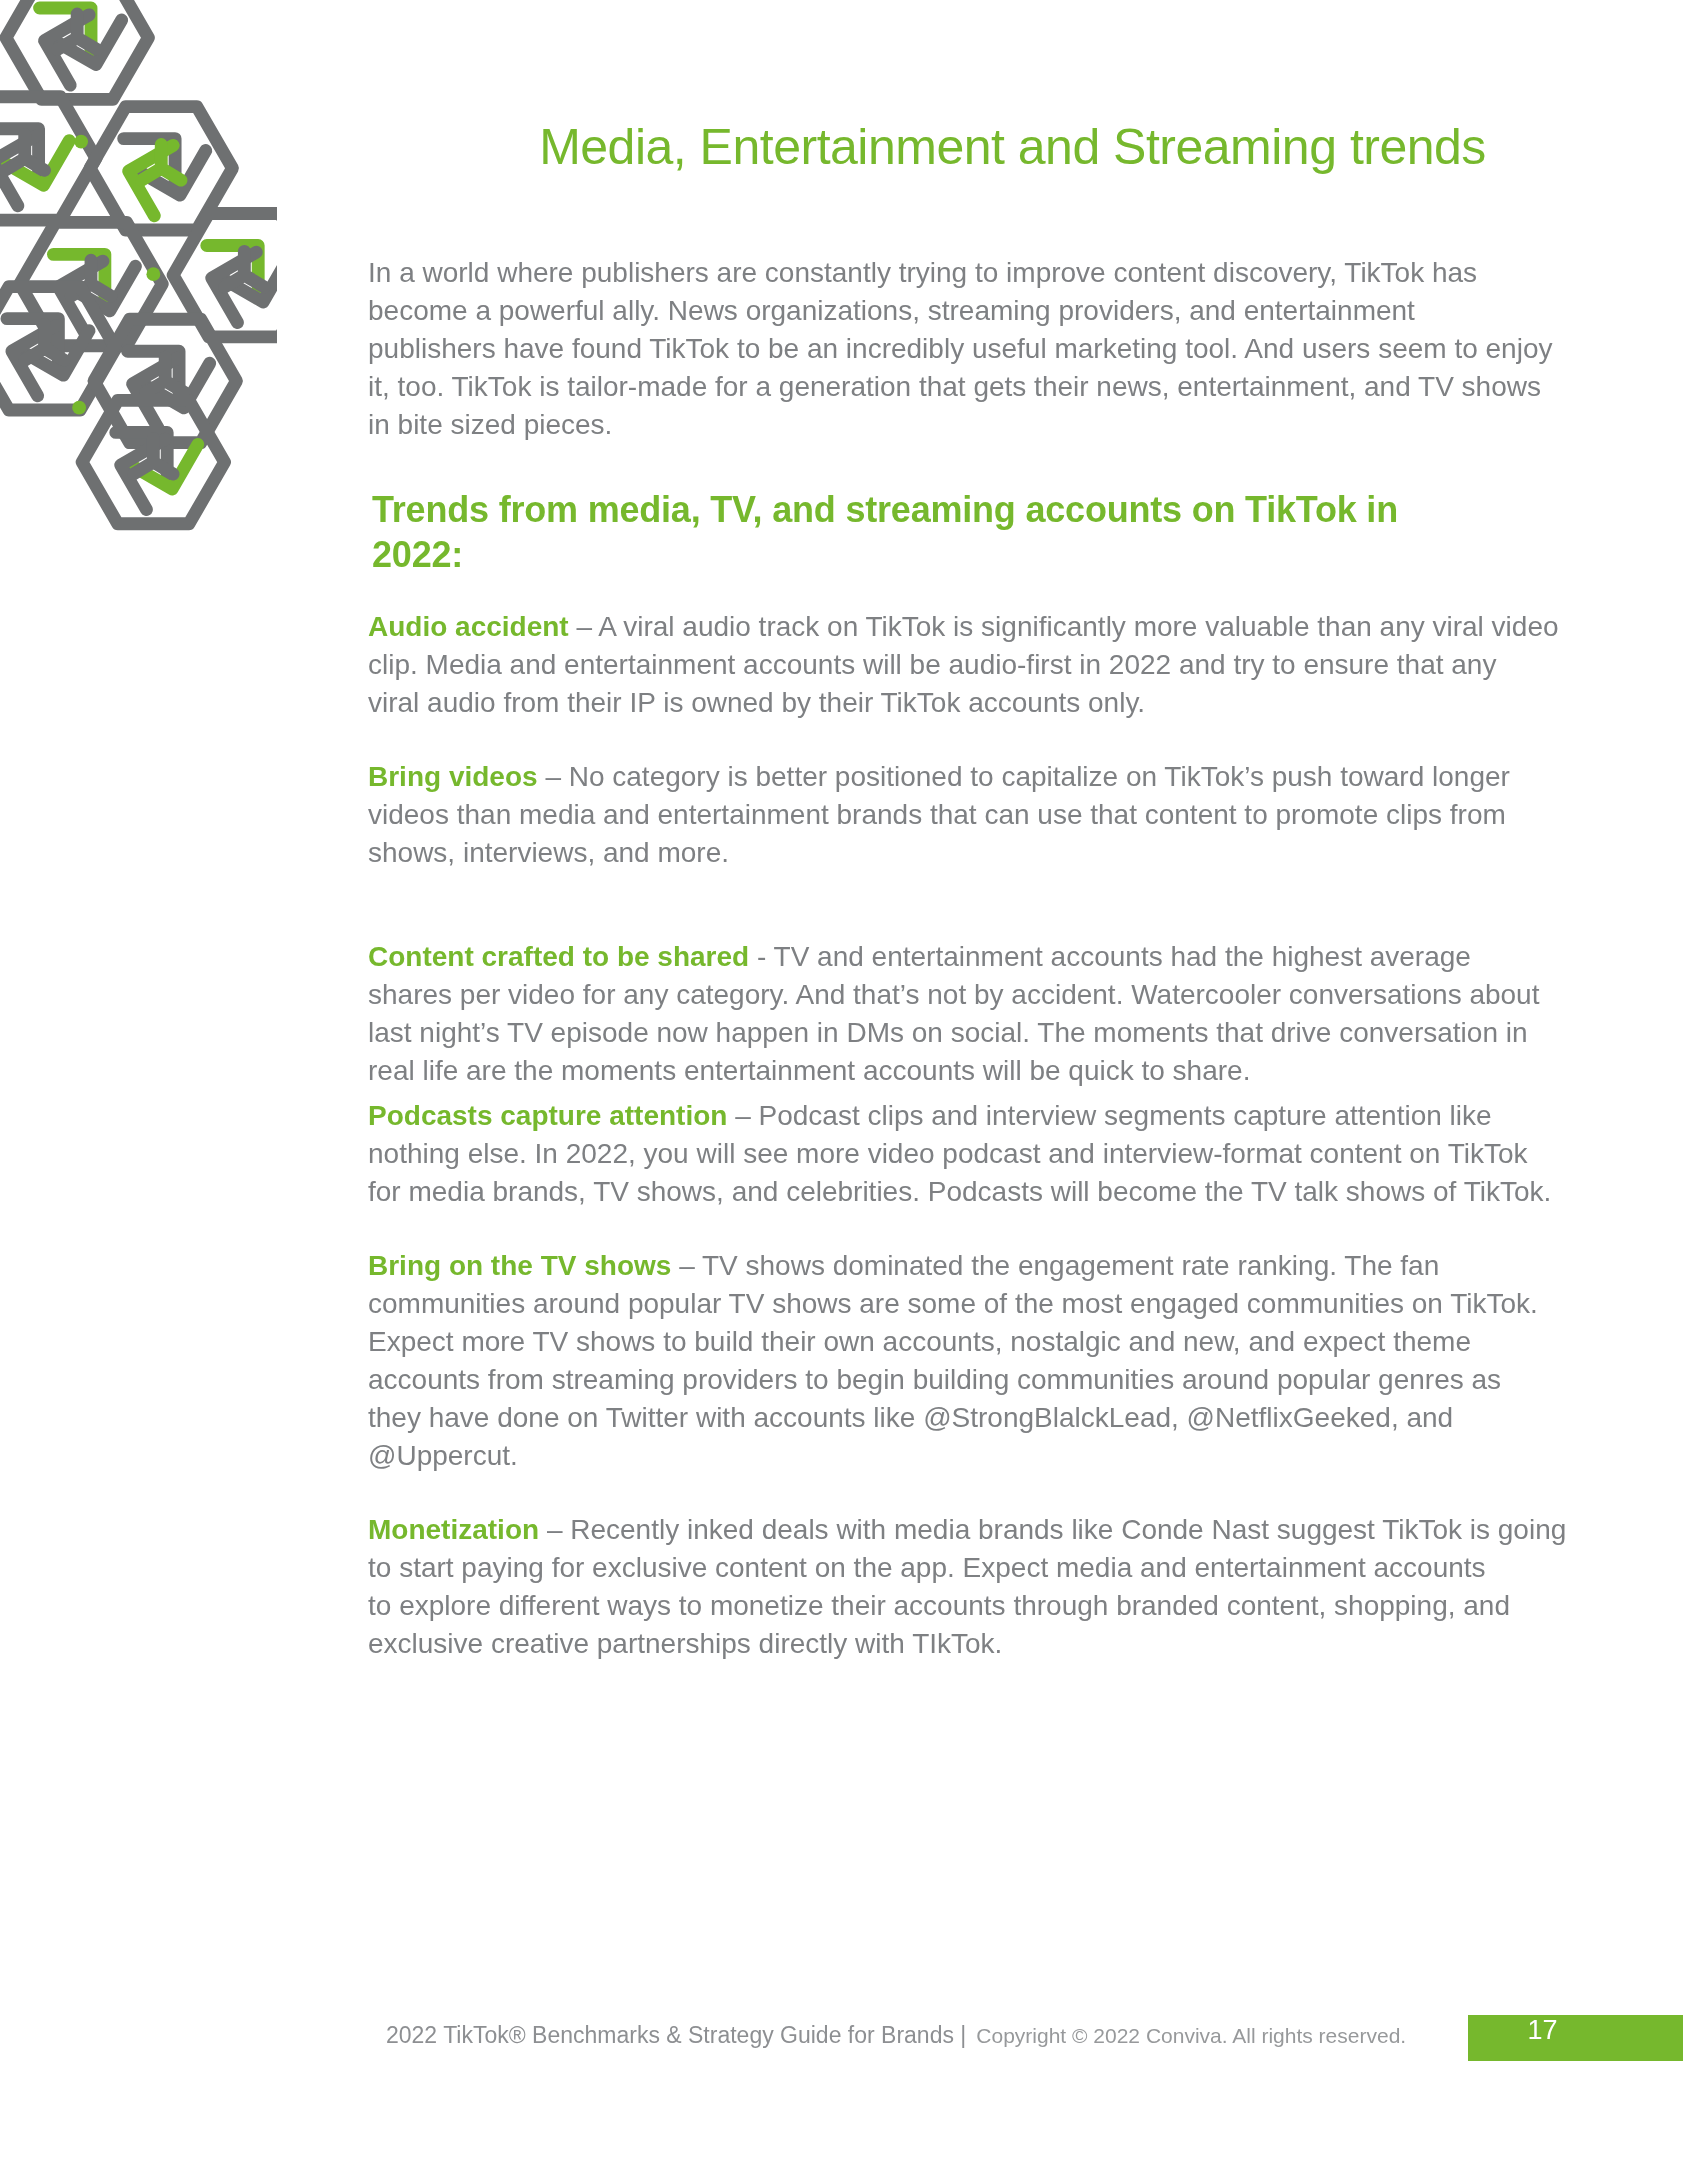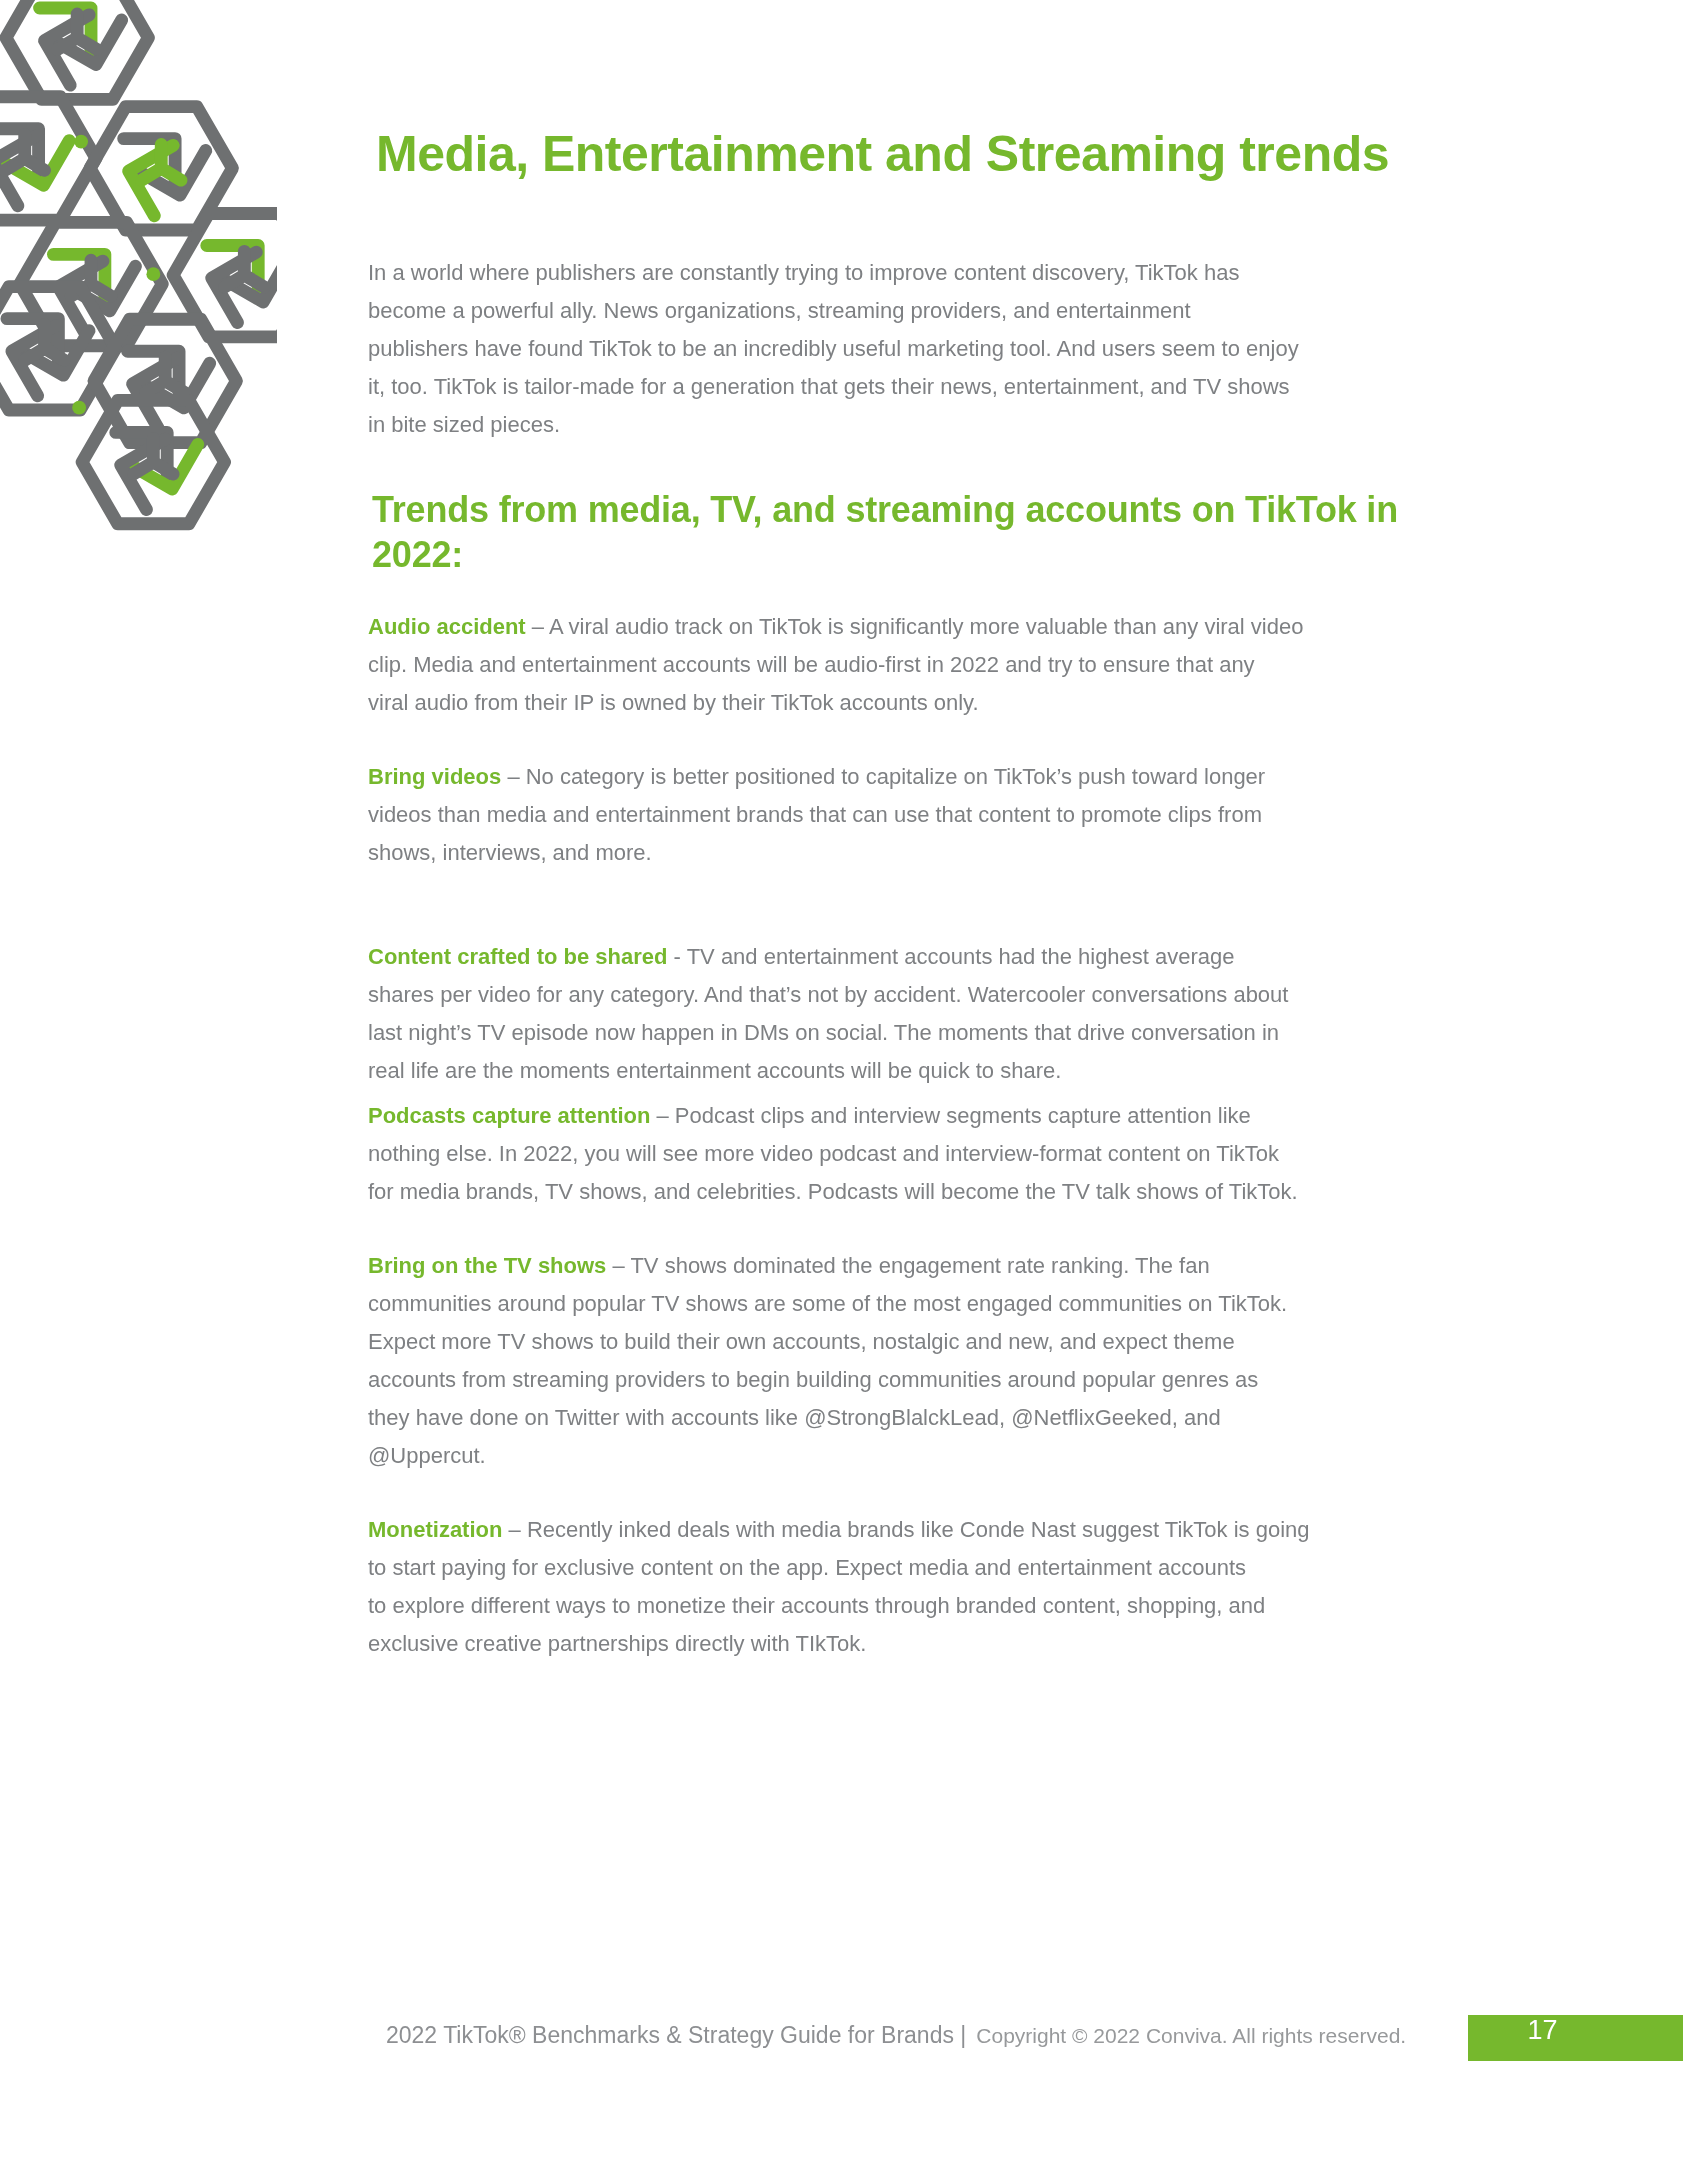--- a/index.html
+++ b/index.html
@@ -17,29 +17,29 @@
     overflow:hidden;
     font-family:"Liberation Sans", sans-serif;
   }
   .deco{position:absolute;left:0;top:0;}
   .deco .g{stroke:var(--pattern-gray);}
   .deco .gr{stroke:var(--green);}
   .deco use, .deco path, .deco polygon{fill:none;stroke-width:13;stroke-linecap:round;stroke-linejoin:round;}
   .deco circle{stroke:none;}
   .content-block{position:absolute;left:368px;width:1287px;}
   h1.title{
-    margin:8px;font-size:50px;line-height:55px;font-weight:bold;
-    color:var(--green);letter-spacing:-0.5px;
+    margin:1px;font-size:50px;line-height:55px;font-weight:normal;
+    color:var(--green);letter-spacing:-0.5px;text-align:center;
   }
   h2.subheading{
     margin:4px;font-size:36px;line-height:45px;font-weight:bold;
     color:var(--green);white-space:pre-line;letter-spacing:-0.2px;
   }
   p.body-par{
-    margin:0;font-size:22px;line-height:38px;
+    margin:0;font-size:28px;line-height:38px;
     color:var(--gray-text);white-space:pre-line;
   }
   p.body-par .lead{color:var(--green);font-weight:bold;}
   .footer-line{
     position:absolute;left:386px;top:2022px;
     font-size:23px;color:var(--footer-gray);white-space:nowrap;
   }
   .footer-line .copyright{font-size:21px;color:var(--copyright-gray);margin-left:10px;margin-top:40px;}
   .page-num-box{
     position:absolute;left:1468px;top:2015px;width:215px;height:46px;

